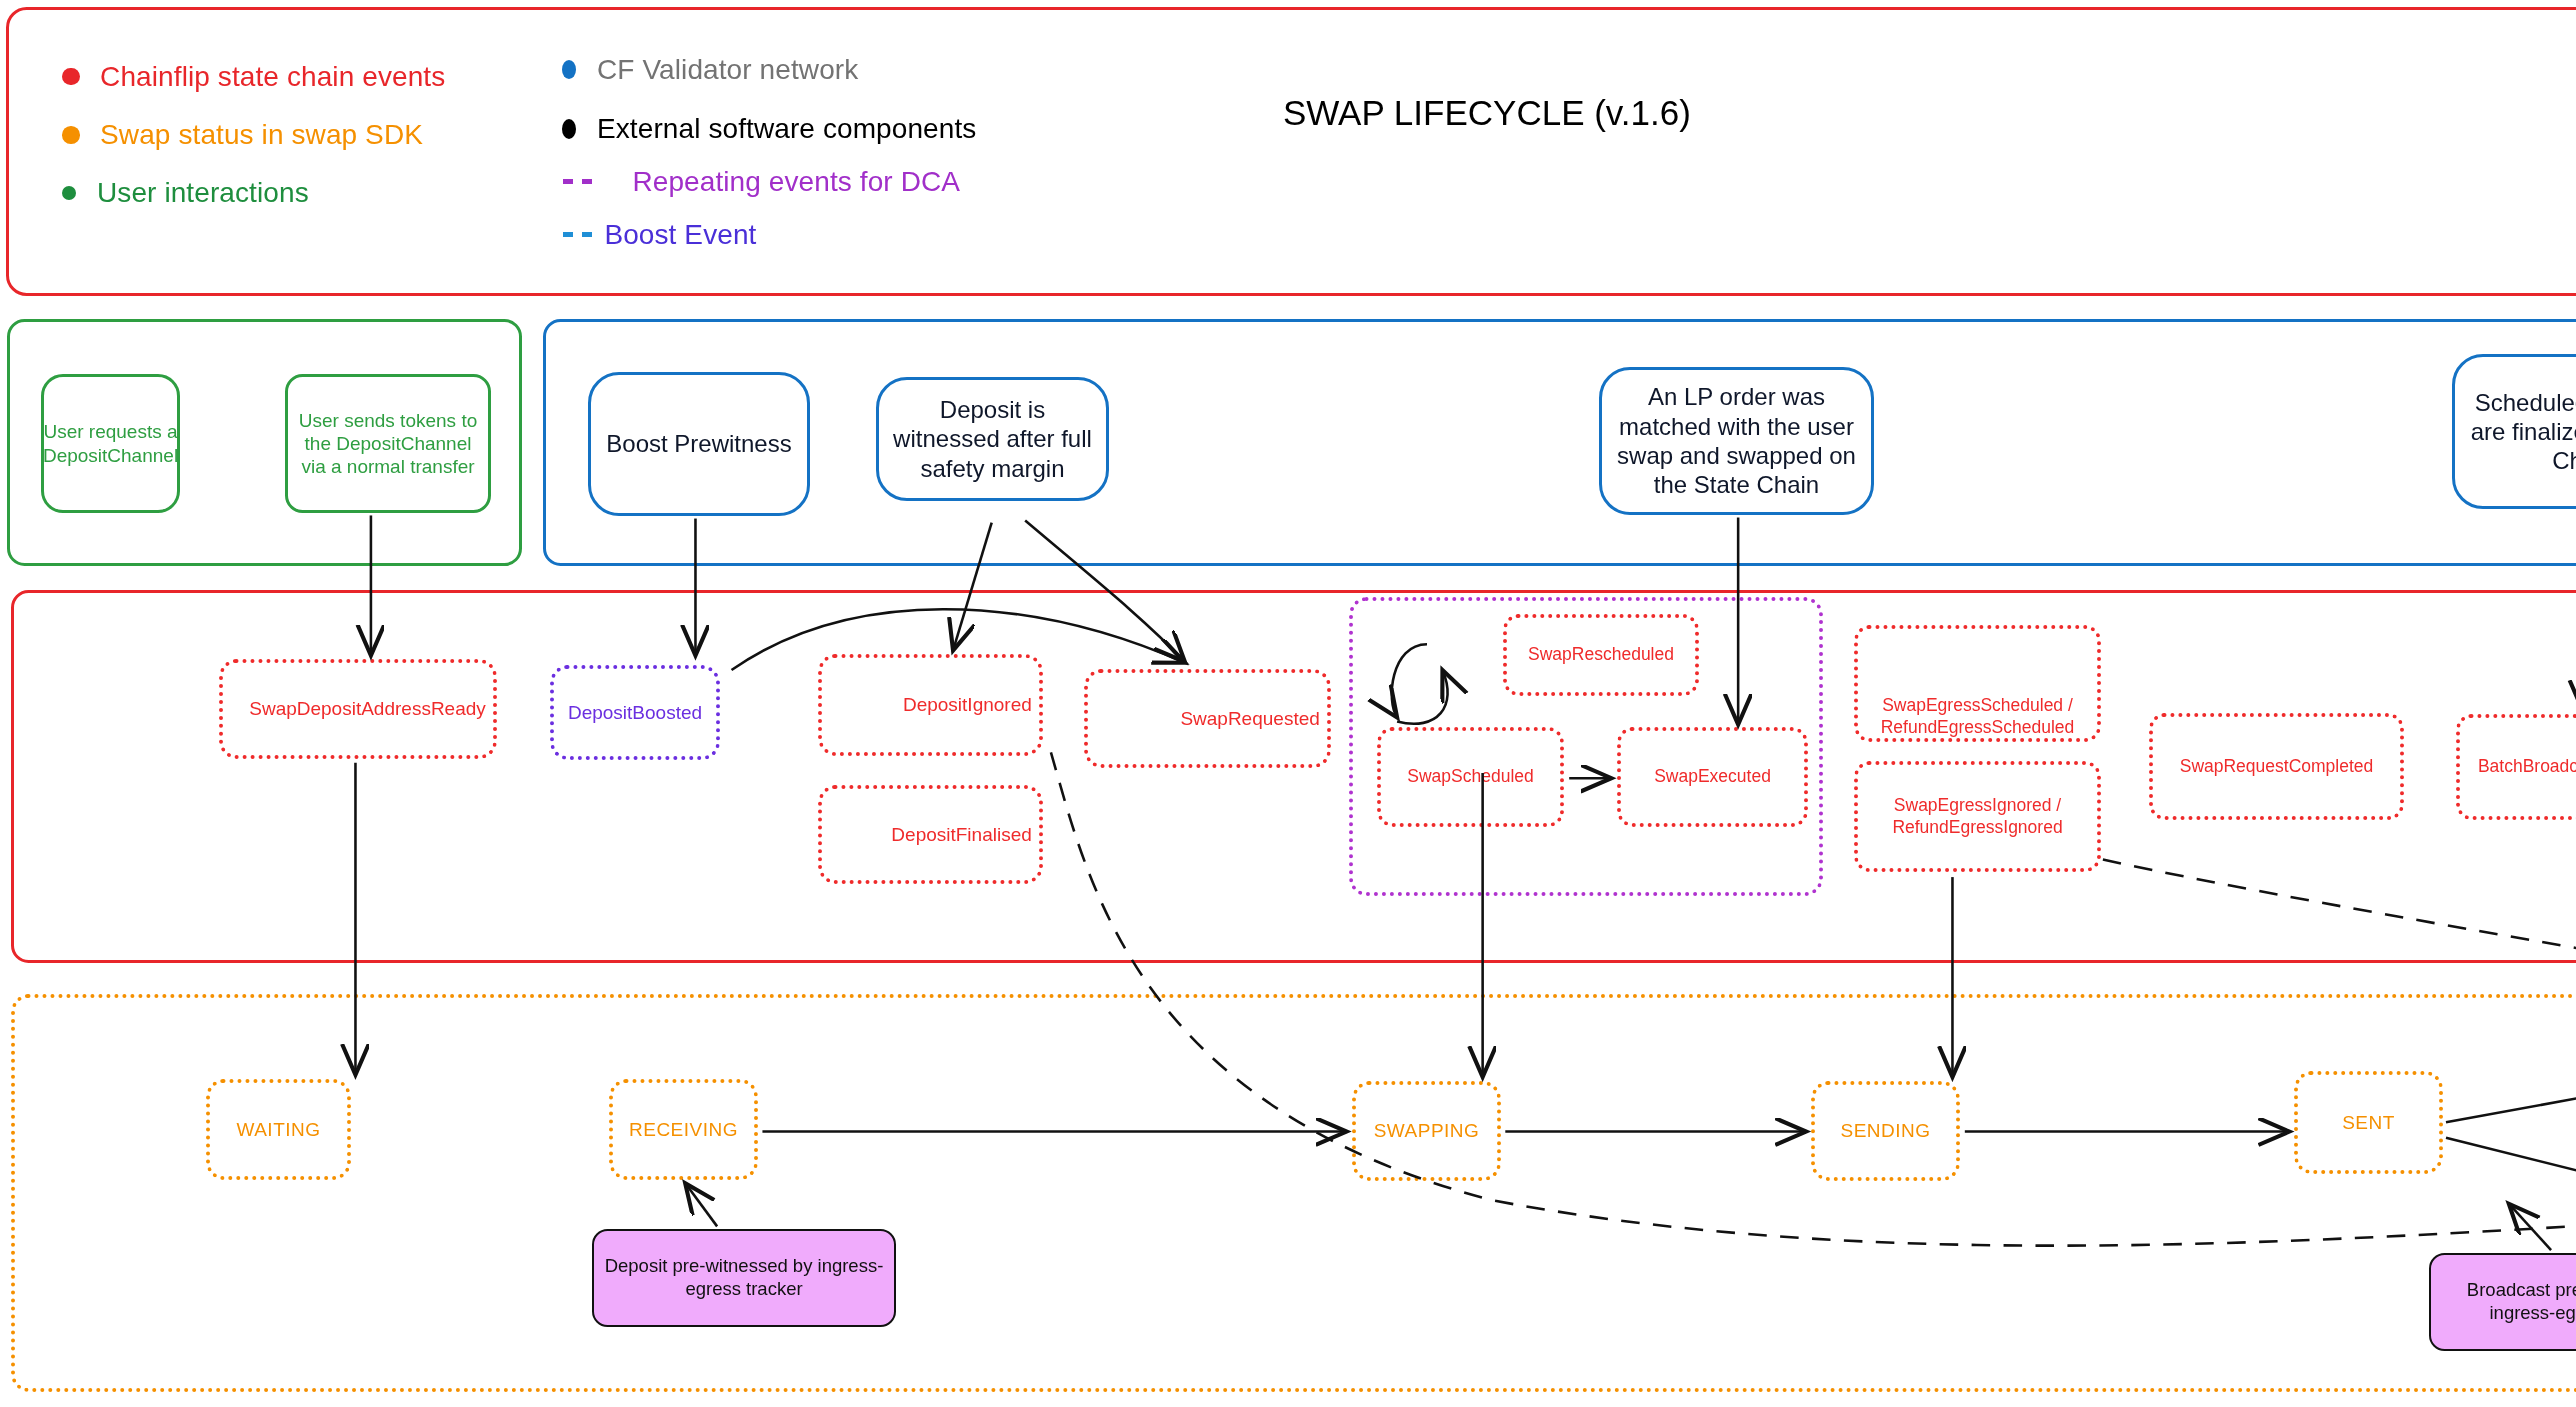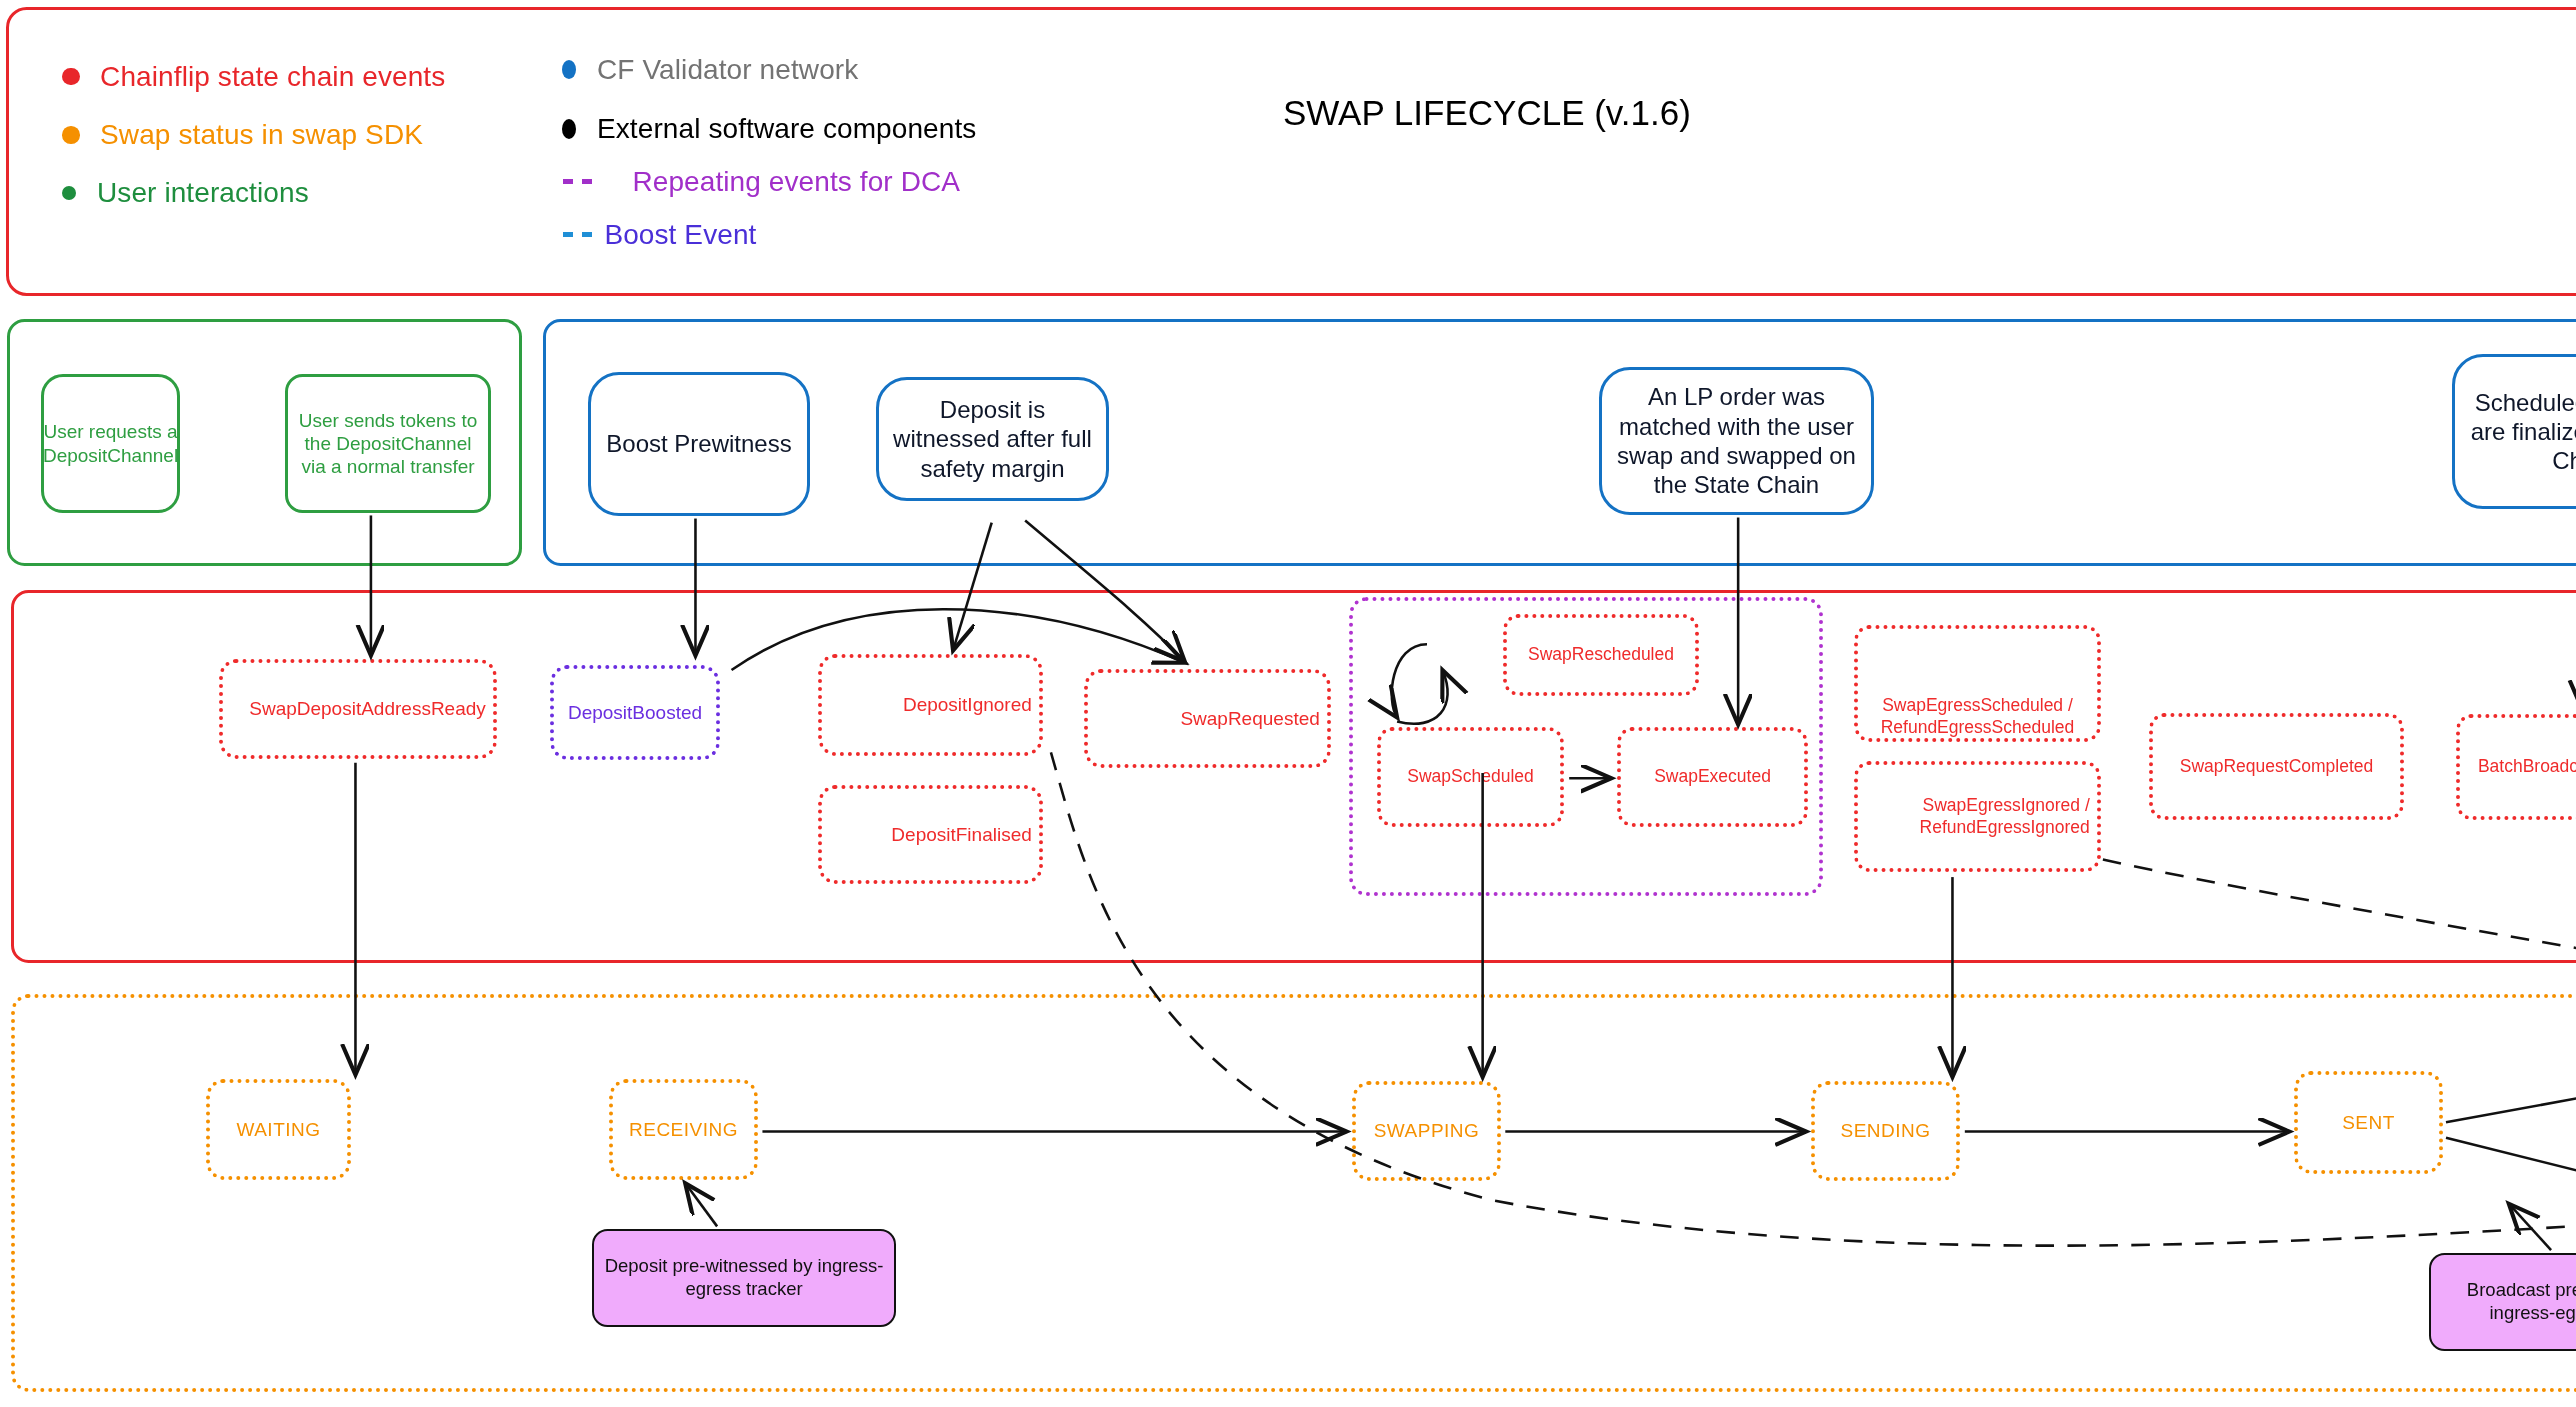--- a/index.html
+++ b/index.html
@@ -129,21 +129,21 @@
   <div class="node n-chain-sm" style="left:1377px;top:727px;width:187px;height:100px;">
     <span>SwapScheduled</span>
   </div>
   <div class="node n-chain-sm" style="left:1617px;top:727px;width:191px;height:100px;">
     <span>SwapExecuted</span>
   </div>
 
   <div class="node n-chain-sm" style="left:1854px;top:625px;width:247px;height:117px;align-items:flex-end;">
     <span>SwapEgressScheduled / RefundEgressScheduled</span>
   </div>
-  <div class="node n-chain-sm" style="left:1854px;top:761px;width:247px;height:111px;text-align:right;">
+  <div class="node n-chain-sm" style="left:1854px;top:761px;width:247px;height:111px;">
     <span>SwapEgressIgnored / RefundEgressIgnored</span>
   </div>
   <div class="node n-chain-sm" style="left:2149px;top:713px;width:255px;height:107px;">
     <span>SwapRequestCompleted</span>
   </div>
   <div class="node n-chain-sm" style="left:2456px;top:714px;width:252px;height:106px;">
     <span>BatchBroadcastRequested</span>
   </div>
 
   <div class="band band-sdk" style="left:11.3px;top:994px;width:3157px;height:398px;"></div>

